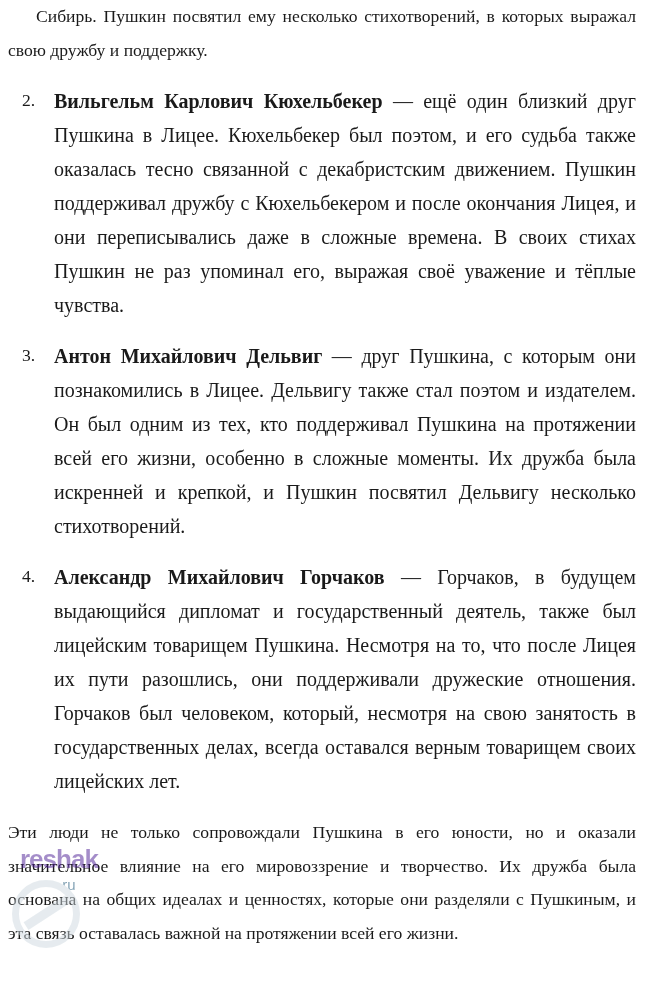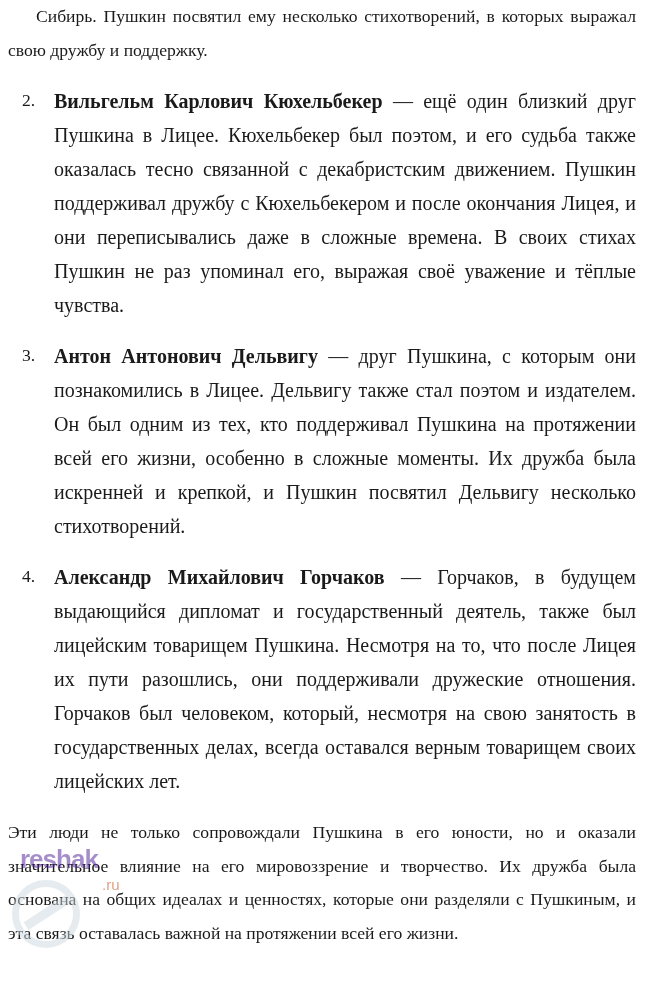--- a/index.html
+++ b/index.html
@@ -102,22 +102,21 @@
     font-weight: bold;
     color: #4c1d95;
     letter-spacing: -1px;
   }
   .wm-sub {
     position: absolute;
     left: 52px;
     top: 52px;
     font-family: "Liberation Sans", sans-serif;
     font-size: 15px;
-    color: #c2410c;
-    margin-left: 44px;
+    color: #0c4a6e;
   }
   .wm-circle {
     position: absolute;
     left: 6px;
     top: 56px;
     width: 68px;
     height: 68px;
     border: 7px solid #cfd9e0;
     border-radius: 50%;
     box-sizing: border-box;
@@ -142,21 +141,21 @@
 
     <ol class="olist">
 
       <li>
         <span class="num">2.</span>
         <span class="txt"><b>Вильгельм Карлович Кюхельбекер</b><span> — ещё один близкий друг Пушкина в Лицее. Кюхельбекер был поэтом, и его судьба также оказалась тесно связанной с декабристским движением. Пушкин поддерживал дружбу с Кюхельбекером и после окончания Лицея, и они переписывались даже в сложные времена. В своих стихах Пушкин не раз упоминал его, выражая своё уважение и тёплые чувства.</span></span>
       </li>
 
       <li>
         <span class="num">3.</span>
-        <span class="txt"><b>Антон Антонович Дельвигу</b><span> — друг Пушкина, с которым они познакомились в Лицее. Дельвигу также стал поэтом и издателем. Он был одним из тех, кто поддерживал Пушкина на протяжении всей его жизни, особенно в сложные моменты. Их дружба была искренней и крепкой, и Пушкин посвятил Дельвигу несколько стихотворений.</span></span>
+        <span class="txt"><b>Антон Михайлович Дельвиг</b><span> — друг Пушкина, с которым они познакомились в Лицее. Дельвигу также стал поэтом и издателем. Он был одним из тех, кто поддерживал Пушкина на протяжении всей его жизни, особенно в сложные моменты. Их дружба была искренней и крепкой, и Пушкин посвятил Дельвигу несколько стихотворений.</span></span>
       </li>
 
       <li>
         <span class="num">4.</span>
         <span class="txt"><b>Александр Михайлович Горчаков</b><span> — Горчаков, в будущем выдающийся дипломат и государственный деятель, также был лицейским товарищем Пушкина. Несмотря на то, что после Лицея их пути разошлись, они поддерживали дружеские отношения. Горчаков был человеком, который, несмотря на свою занятость в государственных делах, всегда оставался верным товарищем своих лицейских лет.</span></span>
       </li>
 
     </ol>
 
     <div class="closing">

